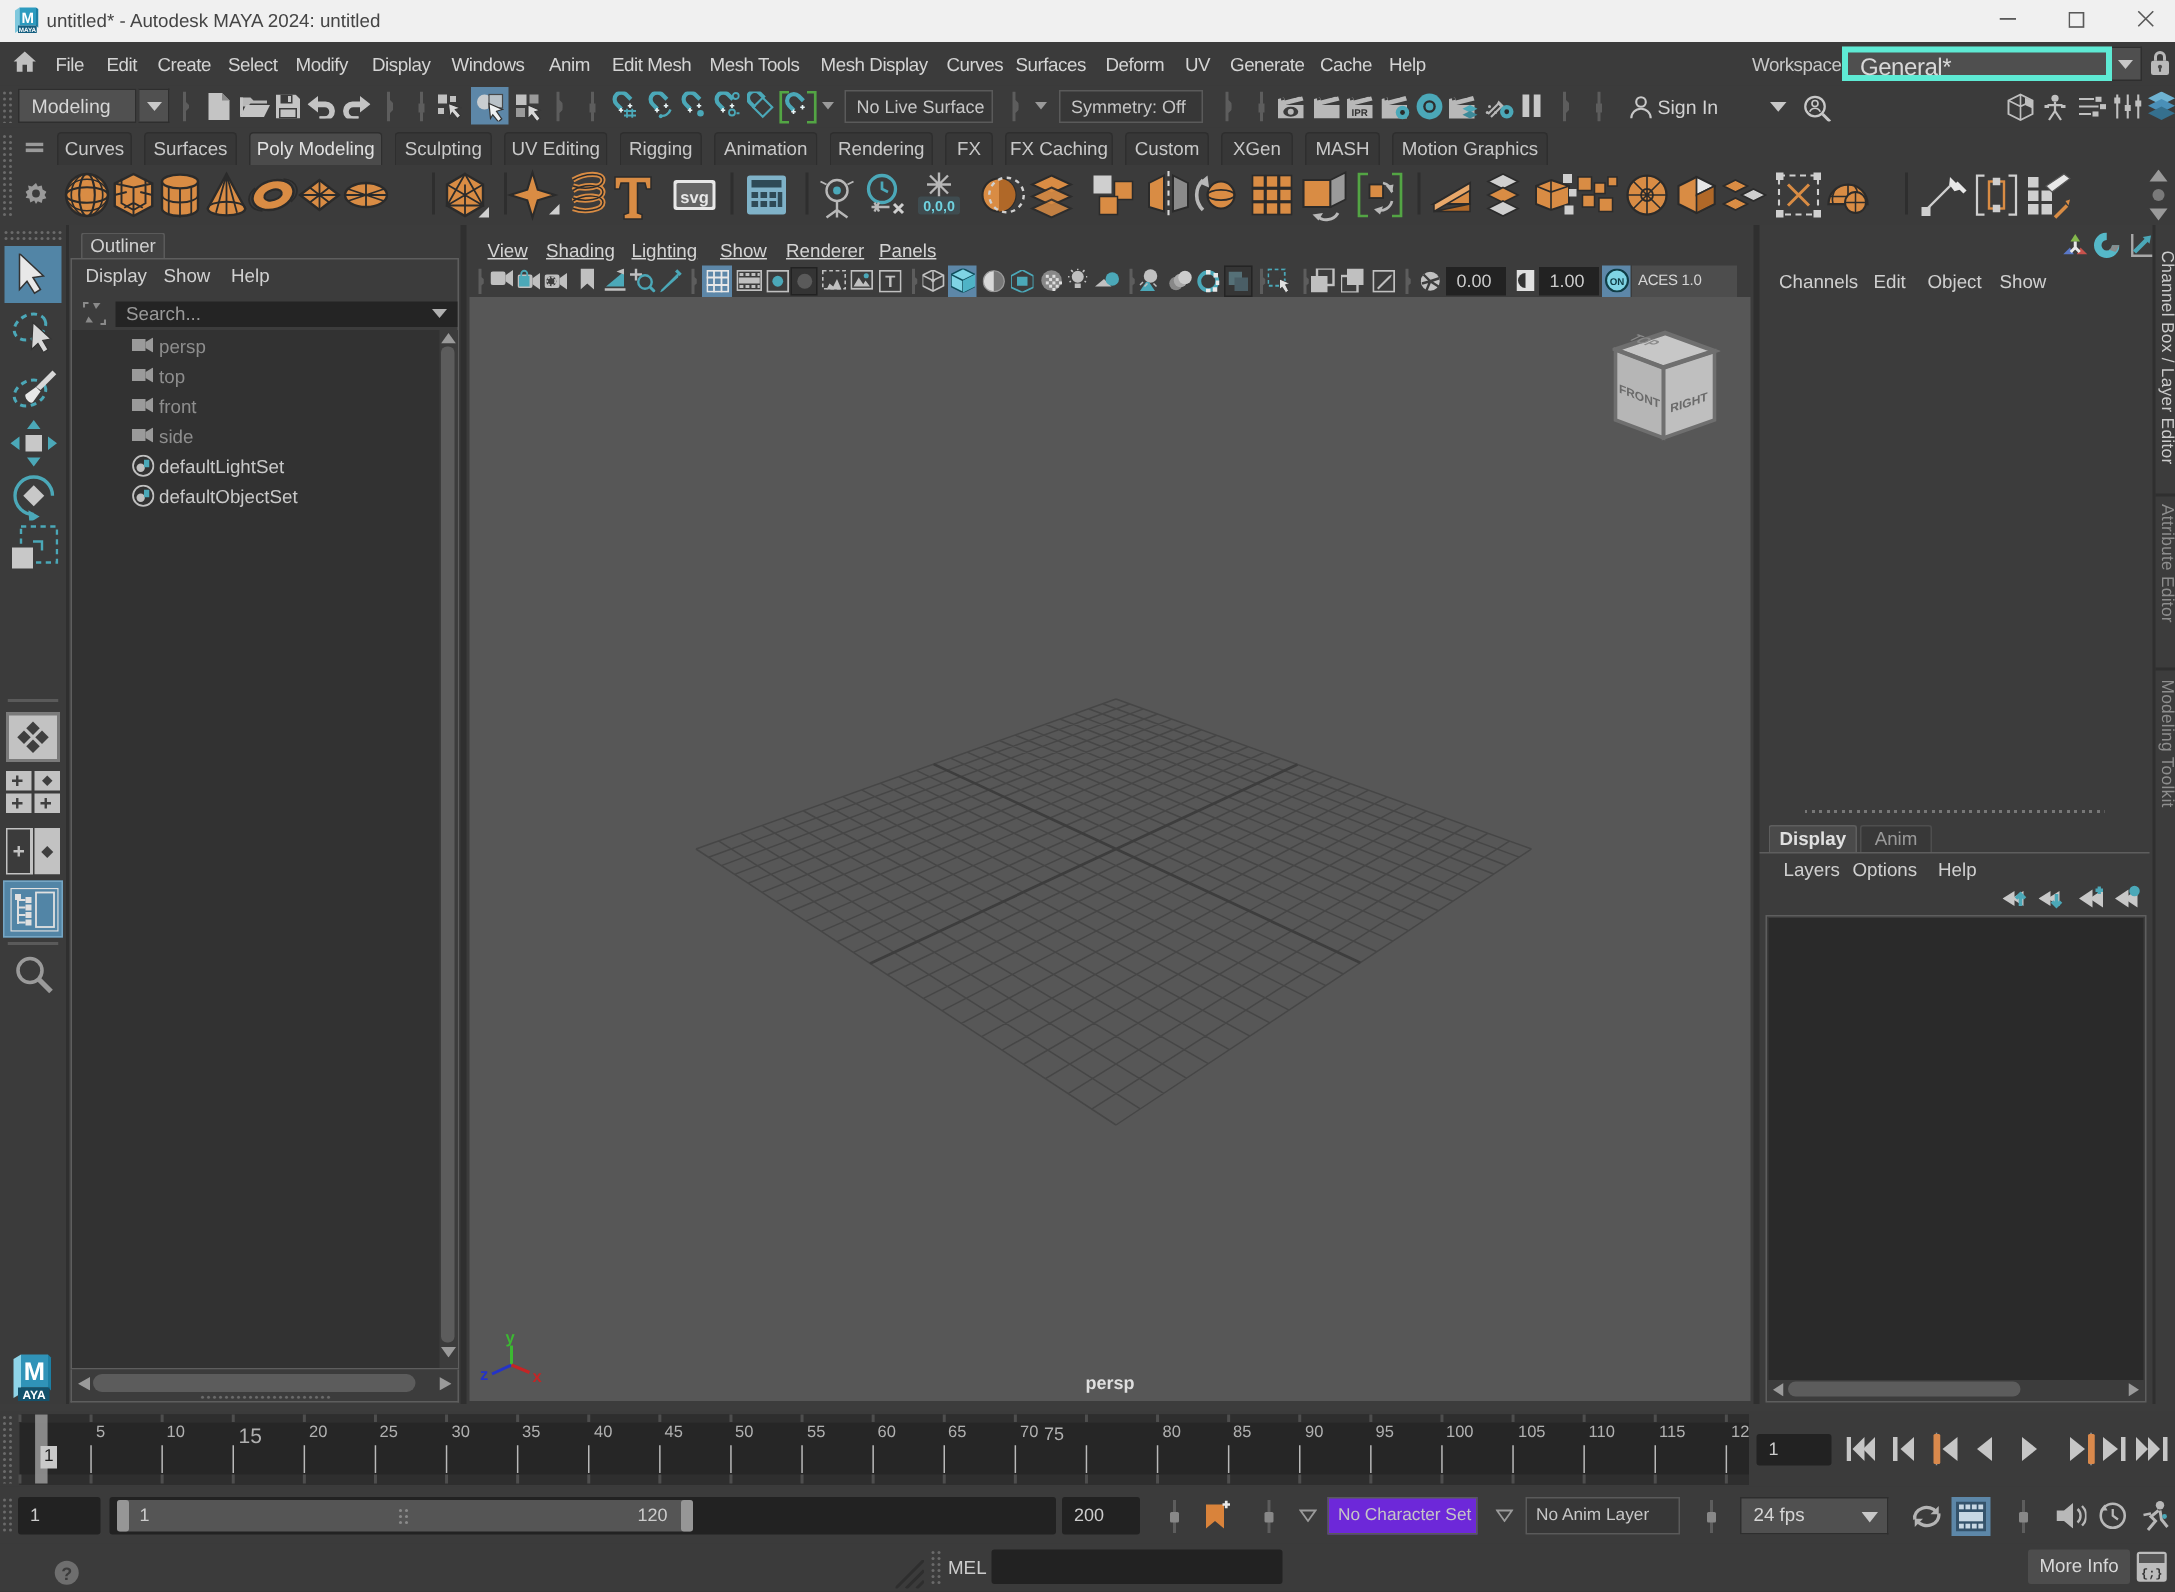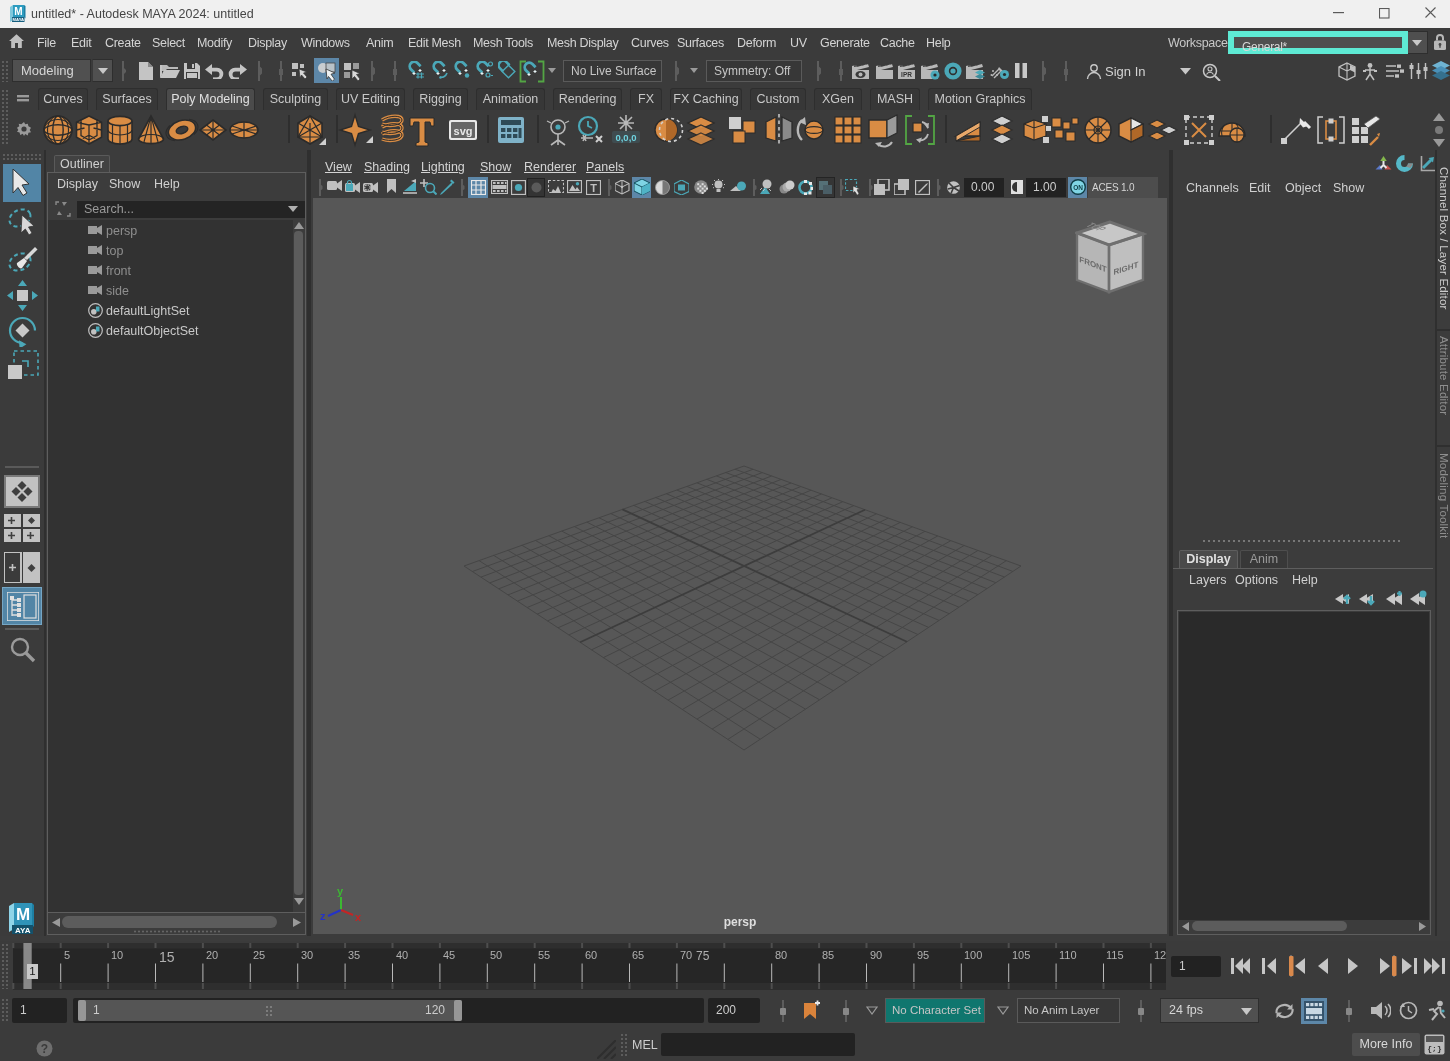--- a/index.html
+++ b/index.html
@@ -82,21 +82,21 @@
     <span class="mi" style="left:473px">Mesh Tools</span>
     <span class="mi" style="left:547px">Mesh Display</span>
     <span class="mi" style="left:631px">Curves</span>
     <span class="mi" style="left:677px">Surfaces</span>
     <span class="mi" style="left:737px">Deform</span>
     <span class="mi" style="left:790px">UV</span>
     <span class="mi" style="left:820px">Generate</span>
     <span class="mi" style="left:880px">Cache</span>
     <span class="mi" style="left:926px">Help</span>
     <span class="mi" style="left:1168px;color:#c8c8c8">Workspace:</span>
-    <div class="abs" style="left:1228px;top:3px;width:180px;height:23px;background:#4f4f4f;border:6px solid #5eead4;color:#d8d8d8;font-size:12px;line-height:21px;padding-left:8px">General*</div>
+    <div class="abs" style="left:1228px;top:3px;width:180px;height:23px;background:#4f4f4f;border:4px solid #5eead4;color:#d8d8d8;font-size:16px;line-height:21px;padding-left:8px">General*</div>
     <div class="abs" style="left:1408px;top:3px;width:20px;height:23px;background:#4f4f4f;border:1px solid #2e2e2e;border-left:none">
       <svg style="position:absolute;left:4px;top:8px" width="11" height="7">
           <path d="M0 0h10L5 6z" fill="#c8c8c8"></path>
         </svg>
     </div>
     <svg class="abs" style="left:1433px;top:5px" width="14" height="18" viewBox="0 0 14 18">
       <rect x="1" y="7.5" width="12" height="9.5" rx="1.5" fill="#b9b9b9"></rect>
       <path d="M4 7.5V5a3 3 0 0 1 6 0v2.5" fill="none" stroke="#b9b9b9" stroke-width="2"></path>
       <circle cx="7" cy="11.5" r="1.4" fill="#4a4a4a"></circle>
         <rect x="6.3" y="12" width="1.4" height="2.8" fill="#4a4a4a"></rect>
@@ -1361,21 +1361,21 @@
         <path d="M2 4h12v16l-6-5-6 5z" fill="#d9833b"></path>
         <path d="M13 2h5m-2.5-2.5v5" stroke="#e8e8e8" stroke-width="1.8" transform="translate(0,2)"></path>
       </svg>
     <svg class="abs" style="left:842px;top:9px" width="8" height="22">
         <path d="M4 0v22" stroke="#5d5d5d" stroke-width="2"></path>
         <rect x="1" y="8" width="6" height="7" rx="1" fill="#888"></rect>
       </svg>
     <svg class="abs" style="left:866px;top:15px" width="12" height="9">
         <path d="M1 1h10L6 8z" fill="none" stroke="#9a9a9a" stroke-width="1.2"></path>
       </svg>
-    <div class="abs" style="left:885px;top:7px;width:100px;height:25px;background:#0f766e;border:1px solid #5a5a5a;color:#c6c6c6;font-size:11.5px;line-height:23px;padding-left:6px;white-space:nowrap;overflow:hidden">No Character Set</div>
+    <div class="abs" style="left:885px;top:7px;width:100px;height:25px;background:#6d28d9;border:1px solid #5a5a5a;color:#c6c6c6;font-size:11.5px;line-height:23px;padding-left:6px;white-space:nowrap;overflow:hidden">No Character Set</div>
     <svg class="abs" style="left:997px;top:15px" width="12" height="9">
         <path d="M1 1h10L6 8z" fill="none" stroke="#9a9a9a" stroke-width="1.2"></path>
       </svg>
     <div class="abs" style="left:1017px;top:7px;width:103px;height:25px;background:#373737;border:1px solid #5a5a5a;color:#c6c6c6;font-size:11.5px;line-height:23px;padding-left:6px;white-space:nowrap;overflow:hidden">No Anim Layer</div>
     <svg class="abs" style="left:1137px;top:9px" width="8" height="22">
         <path d="M4 0v22" stroke="#5d5d5d" stroke-width="2"></path>
         <rect x="1" y="8" width="6" height="7" rx="1" fill="#888"></rect>
       </svg>
     <div class="abs" style="left:1160px;top:7px;width:77px;height:25px;background:#505050;border:1px solid #2e2e2e;color:#d6d6d6;font-size:12.5px;line-height:23px;padding-left:8px">24 fps</div>
     <div class="abs" style="left:1236px;top:7px;width:23px;height:25px;background:#505050;border:1px solid #2e2e2e;border-left:none">

